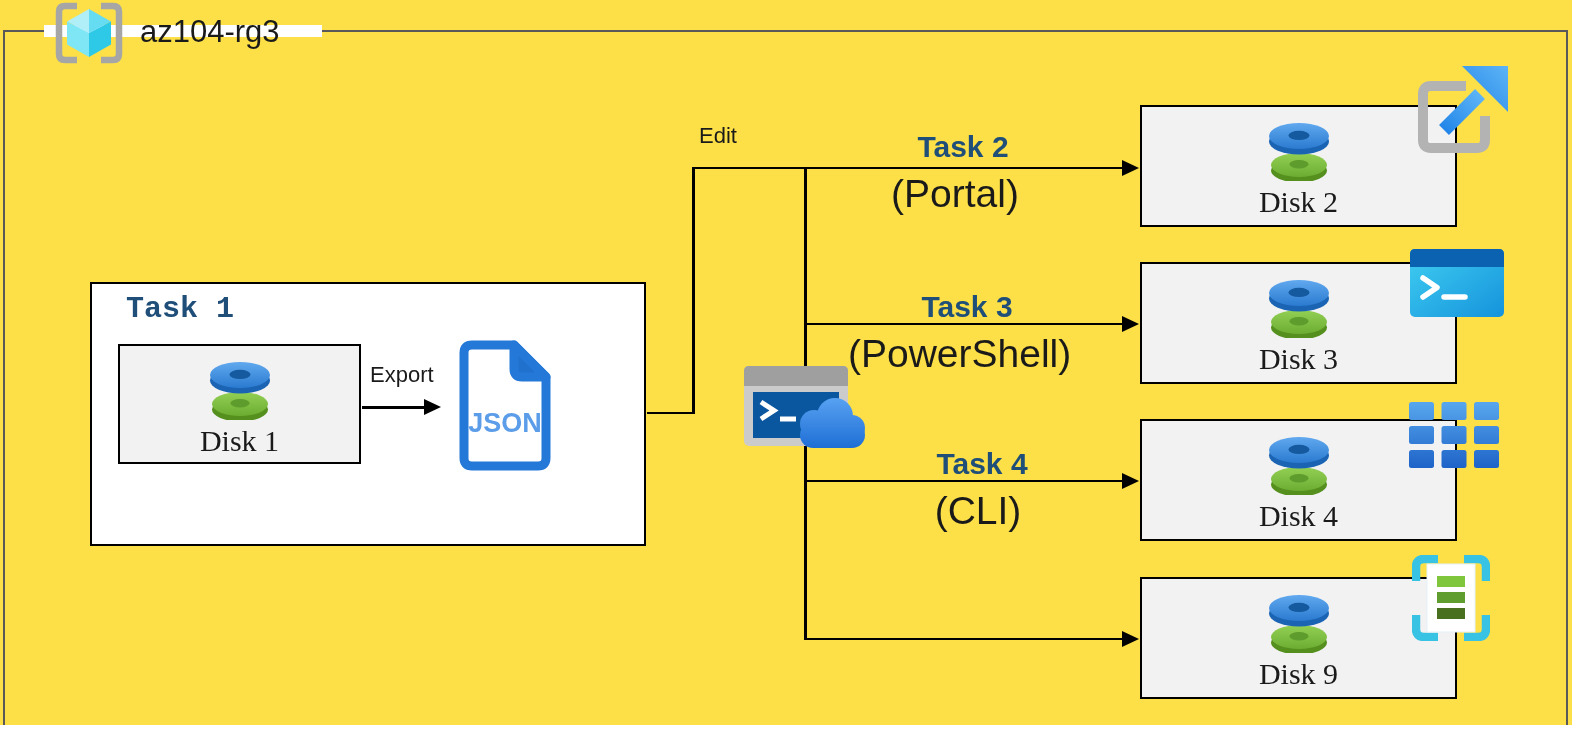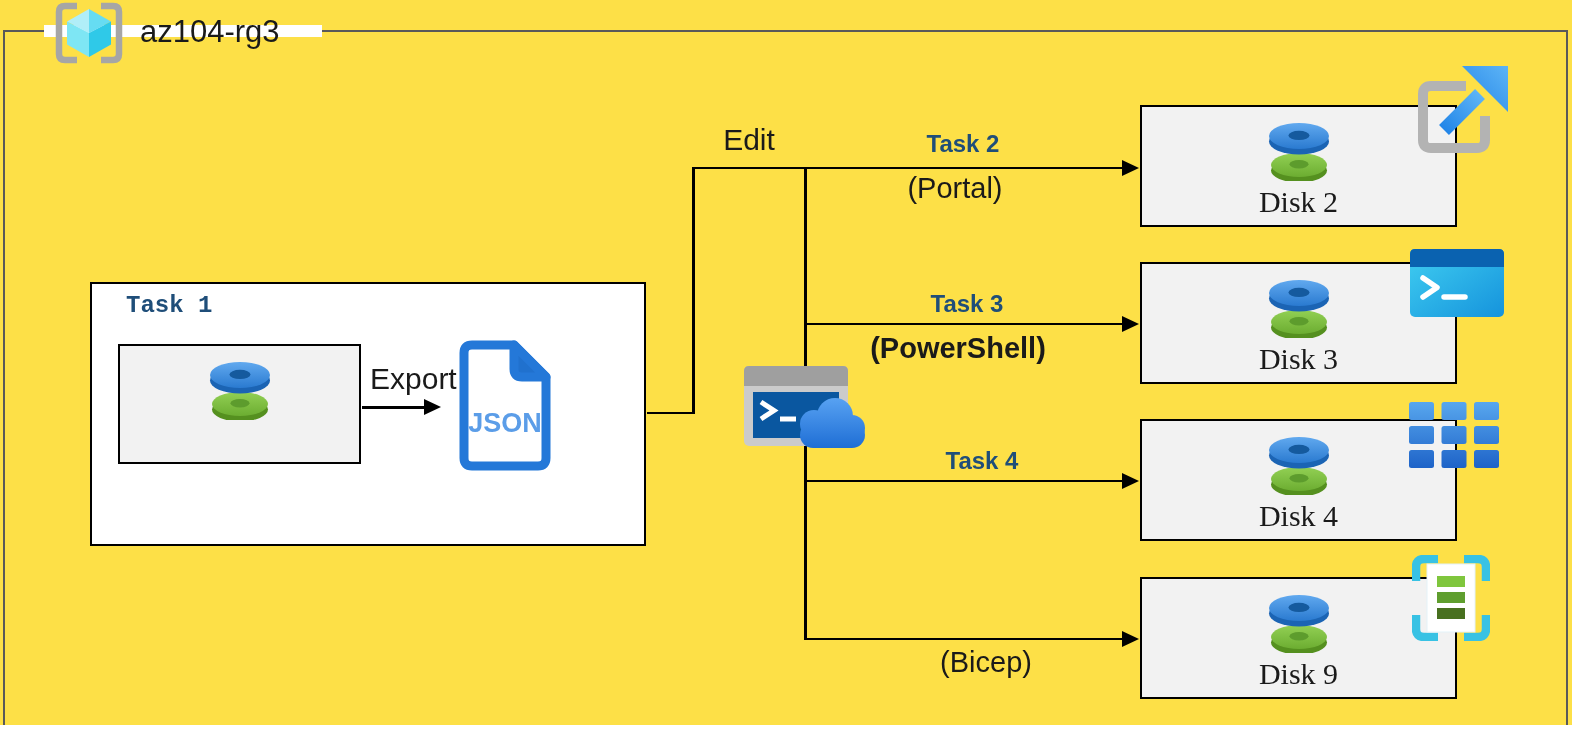--- a/index.html
+++ b/index.html
@@ -8,23 +8,23 @@
   .abs{position:absolute;}
   #outer-frame{left:3px;top:30px;width:1561px;height:699px;border:2.5px solid #595959;}
   .hline{position:absolute;height:2.5px;background:#000;}
   .vline{position:absolute;width:2.5px;background:#000;}
   .ahead{position:absolute;width:0;height:0;border-left:17px solid #000;
          border-top:8px solid transparent;border-bottom:8px solid transparent;}
   .task-box{position:absolute;background:#fff;border:2.5px solid #000;}
   .disk-box{position:absolute;background:#f2f2f2;border:2.5px solid #000;}
   .disk-icon{position:absolute;left:50%;margin-left:-32px;top:14px;}
   .disk-label{position:absolute;left:0;right:0;top:78px;text-align:center;font-size:30px;font-family:Liberation Serif, serif;}
-  .heading{position:absolute;font-size:24px;font-weight:700;color:#1f4e79;text-align:center;}
-  .method{position:absolute;font-size:29px;color:#1a1a1a;text-align:center;}
-  .plain{position:absolute;font-size:30px;color:#1a1a1a;text-align:center;}
+  .heading{position:absolute;font-size:30px;font-weight:700;color:#1f4e79;text-align:center;}
+  .method{position:absolute;font-size:39px;color:#1a1a1a;text-align:center;}
+  .plain{position:absolute;font-size:22px;color:#1a1a1a;text-align:left;}
   #rg-name{position:absolute;left:140px;top:14px;font-size:31px;color:#1a1a1a;}
   #rg-mask{position:absolute;left:44px;top:25px;width:278px;height:12px;background:#fff;}
   svg{display:block;}
   text{font-family:"Liberation Sans","DejaVu Sans",sans-serif;}
 </style>
 </head>
 <body>
 
 <div id="canvas">
 
@@ -78,20 +78,21 @@
   </svg>
   <div id="rg-name">az104-rg3</div>
 
   <div class="task-box" style="left:90px;top:282px;width:552px;height:260px;"></div>
   <div class="heading" style="left:126px;top:292px;width:160px;text-align:left;font-family:Liberation Mono, monospace;">Task 1</div>
 
   <div class="disk-box" style="left:118px;top:344px;width:239px;height:116px;">
     <svg class="disk-icon" width="64" height="60" viewBox="0 0 64 60">
         <use href="#sym-disk"></use>
       </svg>
+    <div class="disk-label">Disk 1</div>
   </div>
 
   <div class="plain" style="left:370px;top:362px;width:86px;">Export</div>
   <div class="hline" style="left:362px;top:406px;width:62px;"></div>
   <div class="ahead" style="left:424px;top:399px;"></div>
 
   <svg class="abs" style="left:457px;top:338px;" width="96" height="135" viewBox="0 0 96 135">
     <path d="M 15,7 H 57 L 89,39 V 120 Q 89,128 81,128 H 15 Q 7,128 7,120 V 15 Q 7,7 15,7 Z" fill="#fff" stroke="#2478d8" stroke-width="9" stroke-linejoin="round"></path>
     <path d="M 57,7 L 89,39 H 65 Q 57,39 57,31 Z" fill="#2071ce" stroke="#2478d8" stroke-width="9" stroke-linejoin="round"></path>
     <text x="48" y="94" text-anchor="middle" font-size="27" font-weight="700" fill="#5b9de8">JSON</text>
@@ -119,23 +120,23 @@
     <line x1="36" y1="55" x2="52" y2="55" stroke="#fff" stroke-width="5"></line>
     <circle cx="70" cy="60" r="14" fill="url(#gradCloud)"></circle>
     <circle cx="91" cy="52" r="18" fill="url(#gradCloud)"></circle>
     <circle cx="108" cy="64" r="13" fill="url(#gradCloud)"></circle>
     <rect x="56" y="58" width="65" height="26" rx="13" fill="url(#gradCloud)"></rect>
   </svg>
 
   <div class="heading" style="left:883px;top:130px;width:160px;">Task 2</div>
   <div class="method" style="left:875px;top:172px;width:160px;">(Portal)</div>
   <div class="heading" style="left:887px;top:290px;width:160px;">Task 3</div>
-  <div class="method" style="left:848px;top:332px;width:220px;font-weight:bold;">(PowerShell)</div>
+  <div class="method" style="left:848px;top:332px;width:220px;">(PowerShell)</div>
   <div class="heading" style="left:902px;top:447px;width:160px;">Task 4</div>
-  <div class="method" style="left:906px;top:646px;width:160px;">(Bicep)</div>
+  <div class="method" style="left:898px;top:489px;width:160px;">(CLI)</div>
 
   <div class="disk-box" style="left:1140px;top:105px;width:313px;height:118px;">
     <svg class="disk-icon" width="64" height="60" viewBox="0 0 64 60">
         <use href="#sym-disk"></use>
       </svg>
     <div class="disk-label">Disk 2</div>
   </div>
   <div class="disk-box" style="left:1140px;top:262px;width:313px;height:118px;">
     <svg class="disk-icon" width="64" height="60" viewBox="0 0 64 60">
         <use href="#sym-disk"></use>

